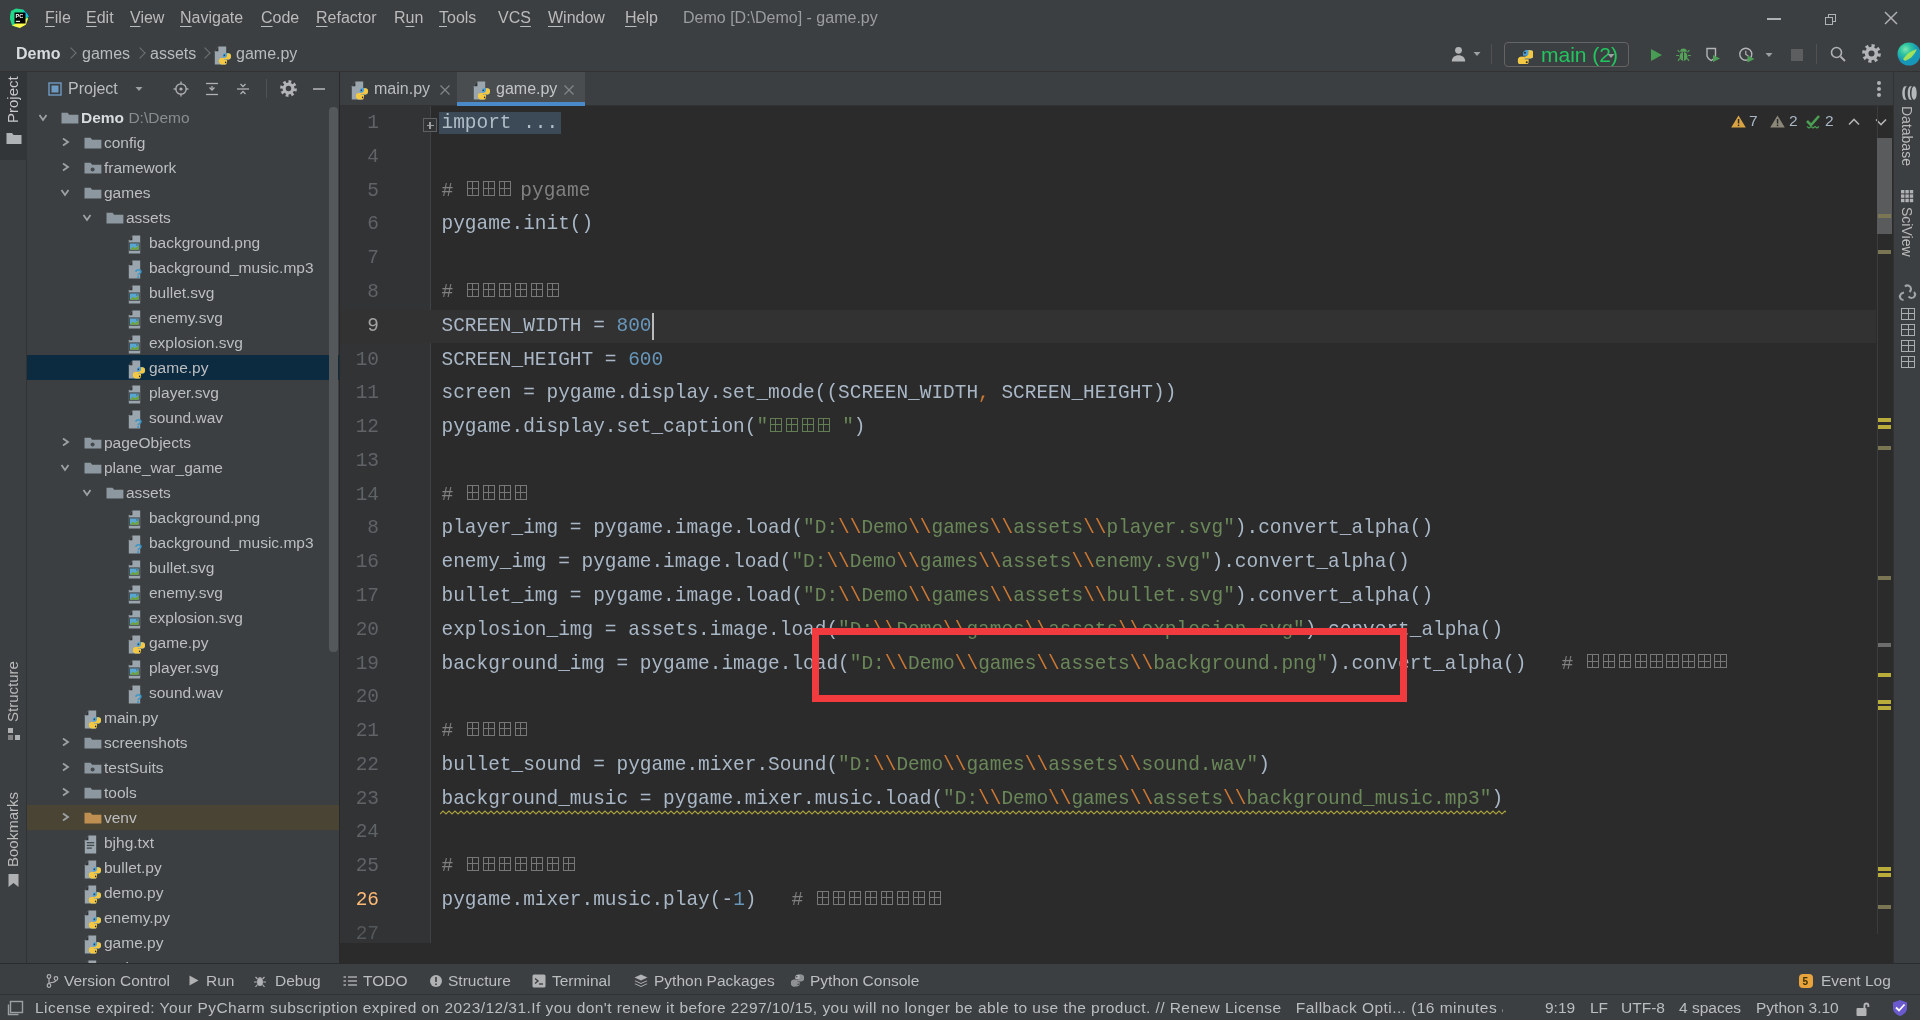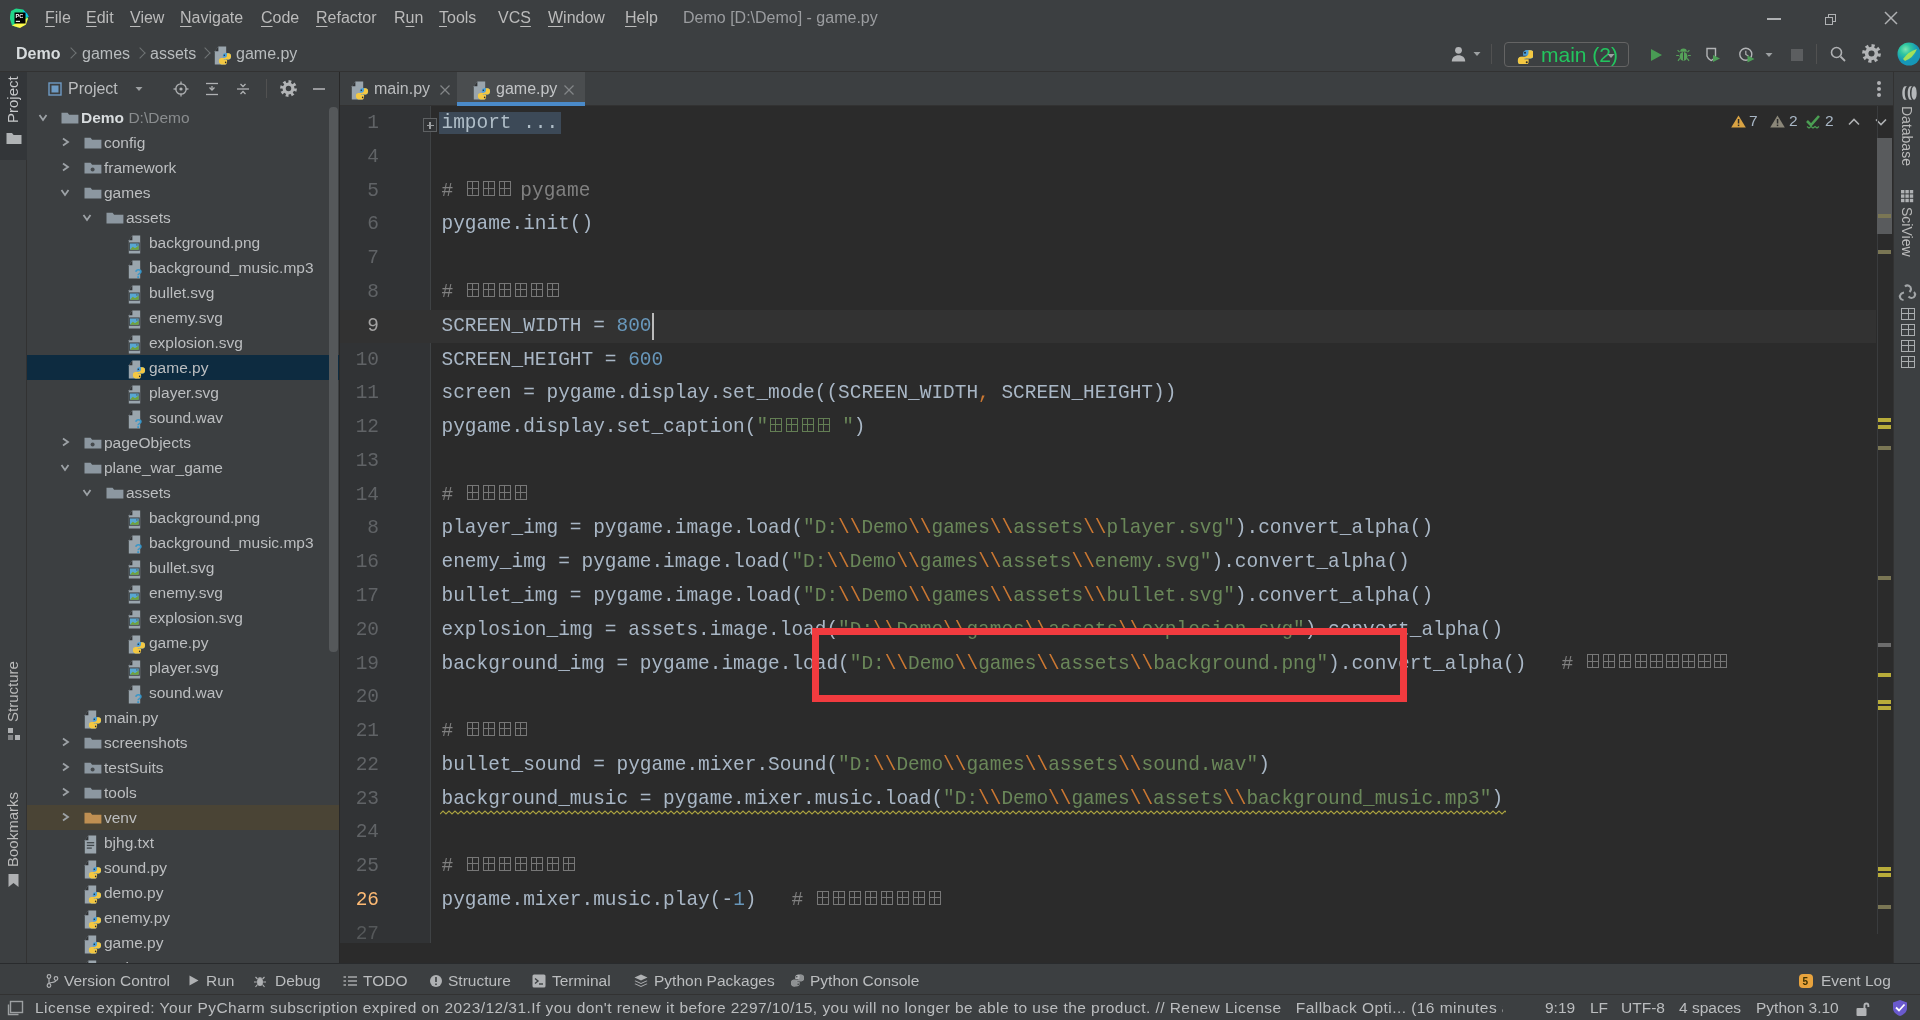--- a/index.html
+++ b/index.html
@@ -719,21 +719,21 @@
             <path d="M4.4 1.5 H12.2 V19.5 H0.8 V6.2 Z" fill="#9aa5ad"></path>
             <path d="M4.4 1.5 L0.8 6.2 H4.4 Z" fill="#313335"></path>
             <g transform="translate(4.6,7.4) scale(0.95)">
               <path d="M8 0.7 c-2.4 0-3.5 1-3.5 2.7 v1.9 h3.4 v0.7 H3 C1.2 6 0.3 7.4 0.3 9.4 c0 2 0.9 3.2 2.7 3.2 h1.6 V10.3 c0-1.6 1.3-2.9 2.9-2.9 h3.2 c1.4 0 2.4-1.1 2.4-2.5 V3.4 C13.1 1.6 11.3 0.7 8 0.7 Z" fill="#4b9fd9"></path>
               <path d="M8 0.7 c-2.4 0-3.5 1-3.5 2.7 v1.9 h3.4 v0.7 H3 C1.2 6 0.3 7.4 0.3 9.4 c0 2 0.9 3.2 2.7 3.2 h1.6 V10.3 c0-1.6 1.3-2.9 2.9-2.9 h3.2 c1.4 0 2.4-1.1 2.4-2.5 V3.4 C13.1 1.6 11.3 0.7 8 0.7 Z" fill="#f4c842" transform="rotate(180 6.7 6.7)"></path>
               <circle cx="6" cy="2.9" r="0.8" fill="#2b2b2b"></circle>
               <circle cx="7.4" cy="10.5" r="0.8" fill="#2b2b2b"></circle>
             </g>
           </svg>
         </span>
-        <span class="tlb" style="left:104px">sound.py</span>
+        <span class="tlb" style="left:104px">bullet.py</span>
       </div>
 <div class="trow" style="top:775px">
         <span class="tic" style="left:84px;top:4px">
           <svg width="20" height="21" viewBox="0 0 20 21" style="">
             <path d="M4.4 1.5 H12.2 V19.5 H0.8 V6.2 Z" fill="#9aa5ad"></path>
             <path d="M4.4 1.5 L0.8 6.2 H4.4 Z" fill="#313335"></path>
             <g transform="translate(4.6,7.4) scale(0.95)">
               <path d="M8 0.7 c-2.4 0-3.5 1-3.5 2.7 v1.9 h3.4 v0.7 H3 C1.2 6 0.3 7.4 0.3 9.4 c0 2 0.9 3.2 2.7 3.2 h1.6 V10.3 c0-1.6 1.3-2.9 2.9-2.9 h3.2 c1.4 0 2.4-1.1 2.4-2.5 V3.4 C13.1 1.6 11.3 0.7 8 0.7 Z" fill="#4b9fd9"></path>
               <path d="M8 0.7 c-2.4 0-3.5 1-3.5 2.7 v1.9 h3.4 v0.7 H3 C1.2 6 0.3 7.4 0.3 9.4 c0 2 0.9 3.2 2.7 3.2 h1.6 V10.3 c0-1.6 1.3-2.9 2.9-2.9 h3.2 c1.4 0 2.4-1.1 2.4-2.5 V3.4 C13.1 1.6 11.3 0.7 8 0.7 Z" fill="#f4c842" transform="rotate(180 6.7 6.7)"></path>
               <circle cx="6" cy="2.9" r="0.8" fill="#2b2b2b"></circle>

